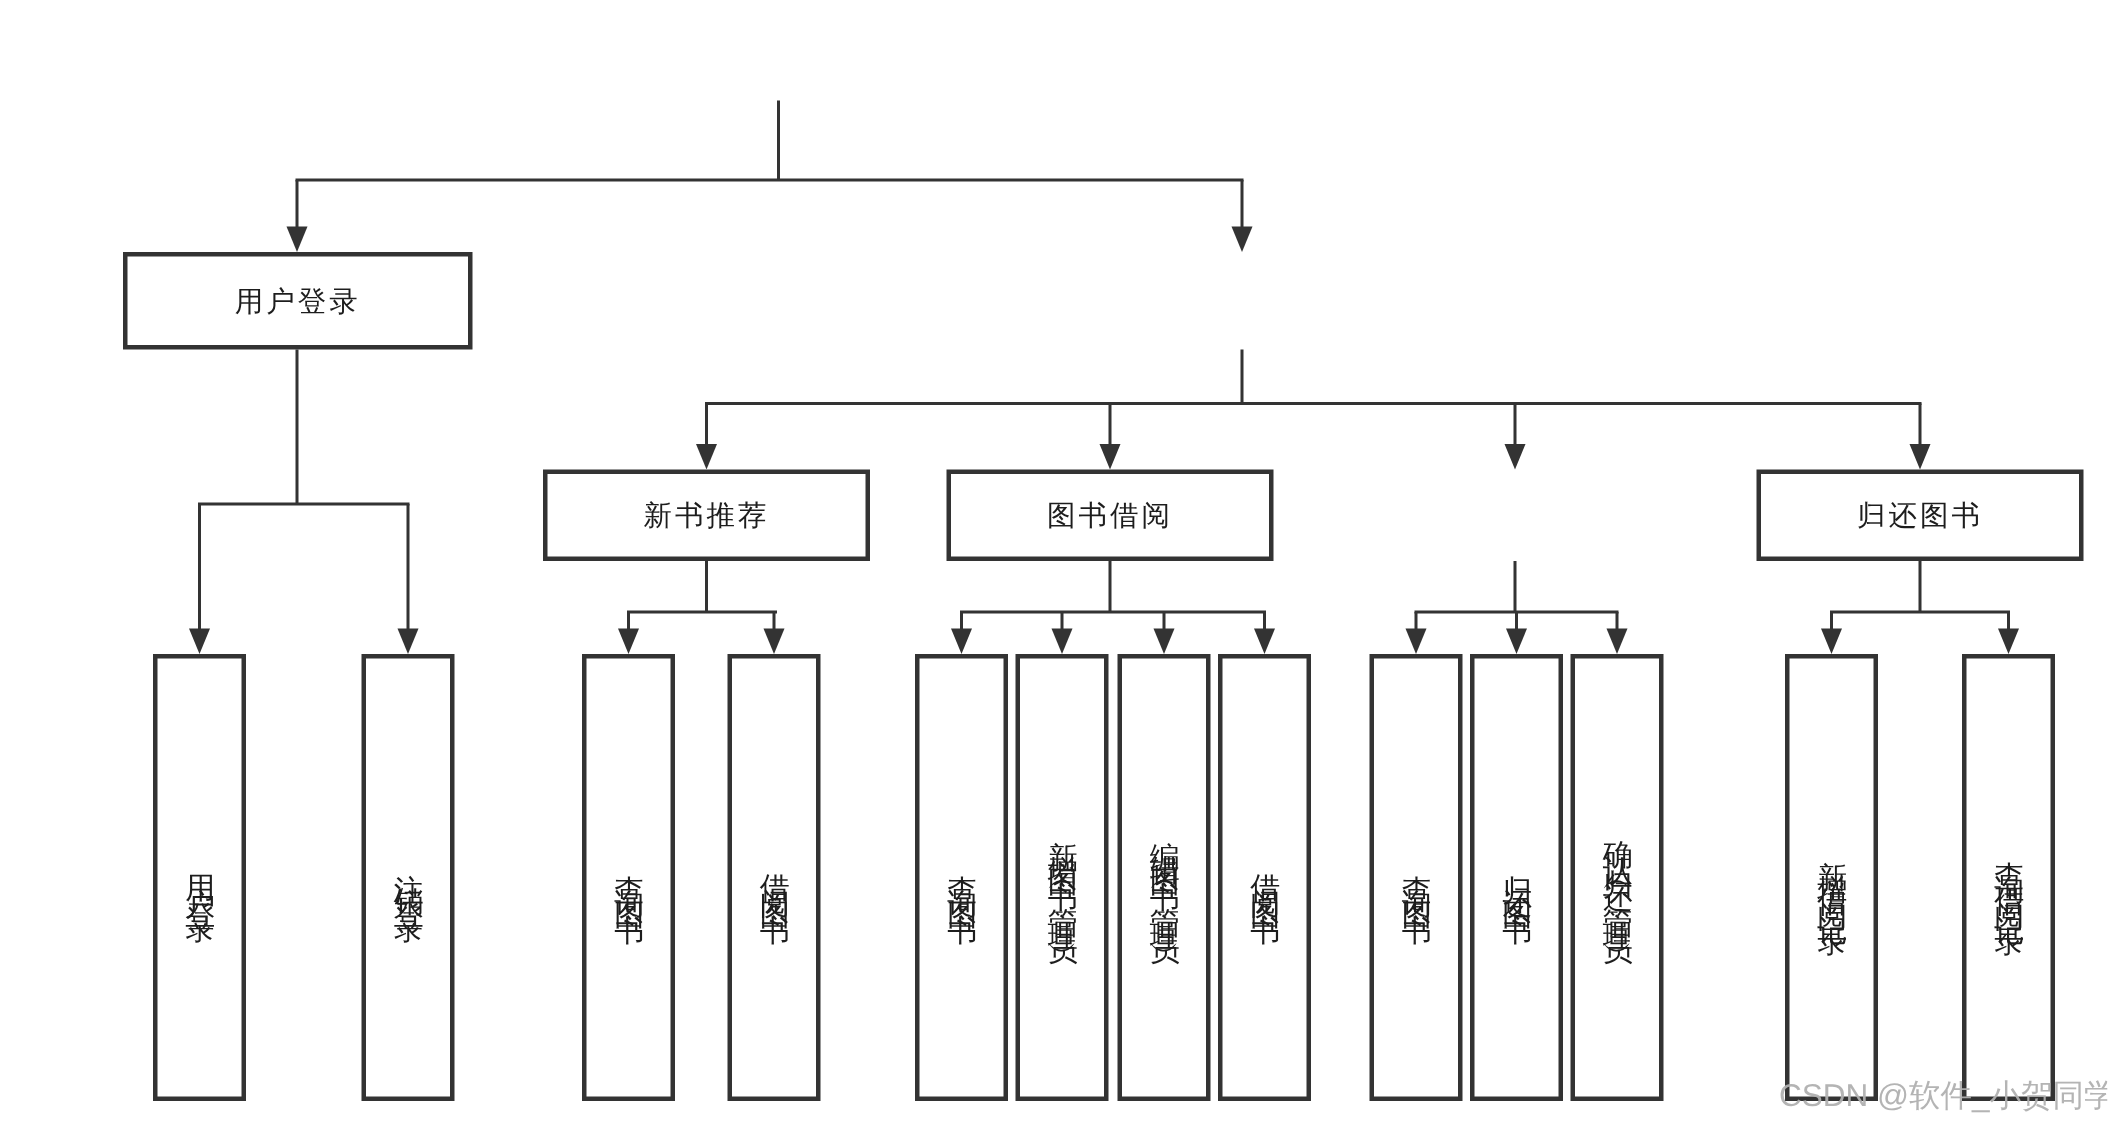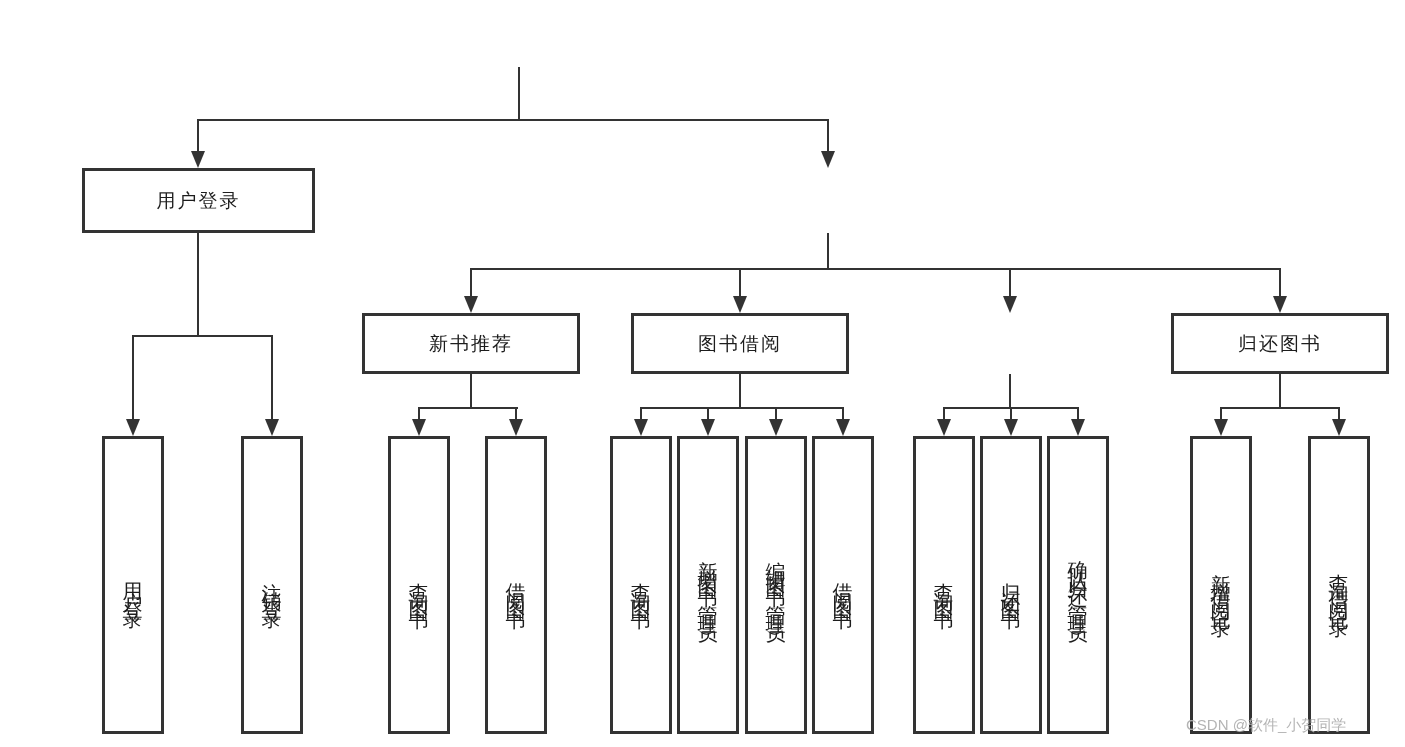--- a/index.html
+++ b/index.html
@@ -17,21 +17,21 @@
     width:62px;height:298px;top:436px;
     display:flex;align-items:center;justify-content:center;
     writing-mode:vertical-rl;text-orientation:mixed;
     font-size:20px;letter-spacing:9px;line-height:1;
   }
   .hline{position:absolute;height:2px;background:#333333;}
   .vline{position:absolute;width:2px;background:#333333;}
   .arrow{position:absolute;width:0;height:0;border-left:7px solid transparent;border-right:7px solid transparent;border-top:17px solid #333333;}
   .watermark{
     position:absolute;left:1186px;top:716px;width:219px;
-    font-size:15px;color:rgba(176,176,176,0.95);letter-spacing:0px;white-space:nowrap;z-index:5;
+    font-size:21px;color:rgba(176,176,176,0.95);letter-spacing:0px;white-space:nowrap;z-index:5;
   }
 </style>
 </head>
 <body>
 
 <div class="canvas">
 
 
   <div class="vline" style="left:518px;top:67px;height:53px;"></div>
   <div class="hline" style="left:197px;top:119px;width:632px;"></div>

